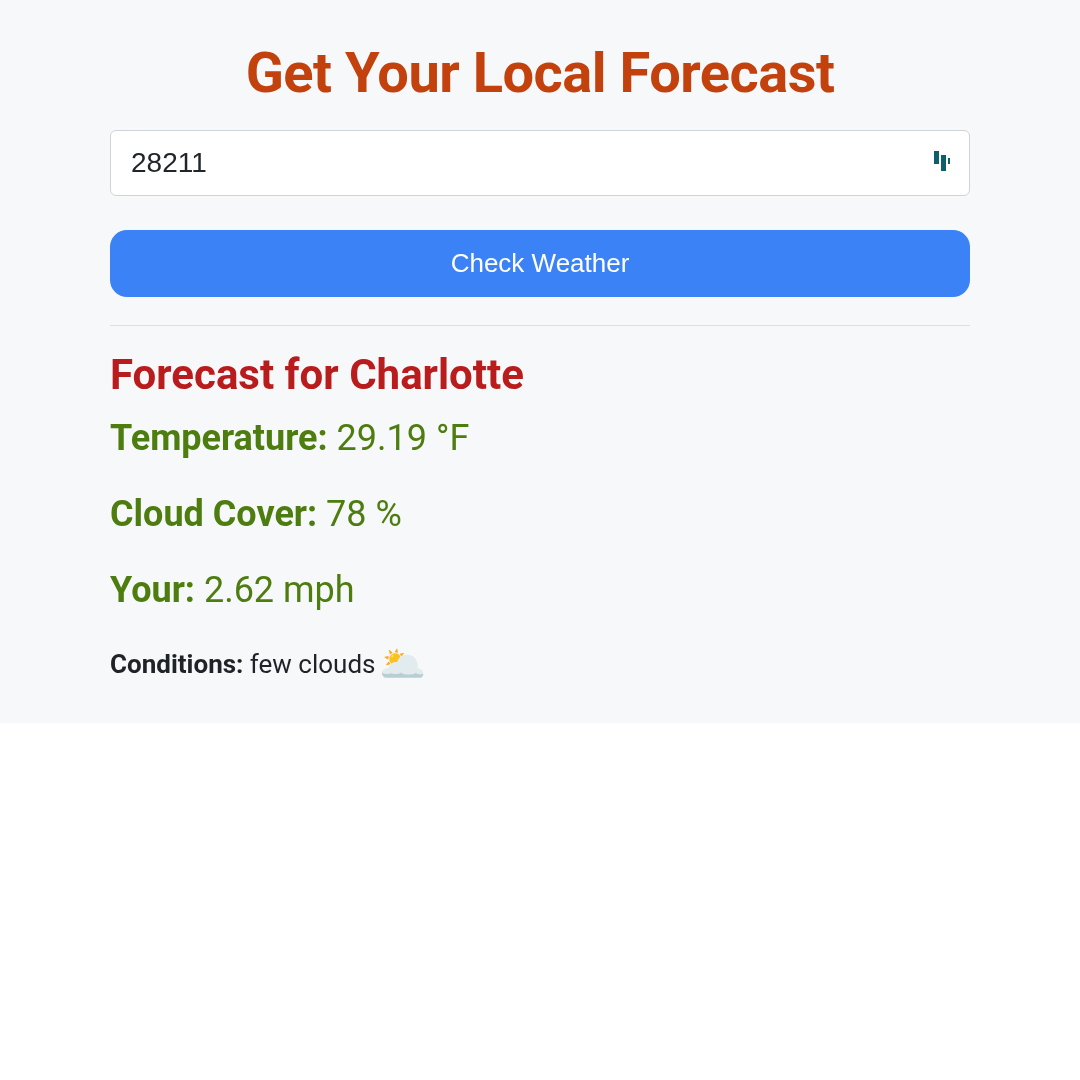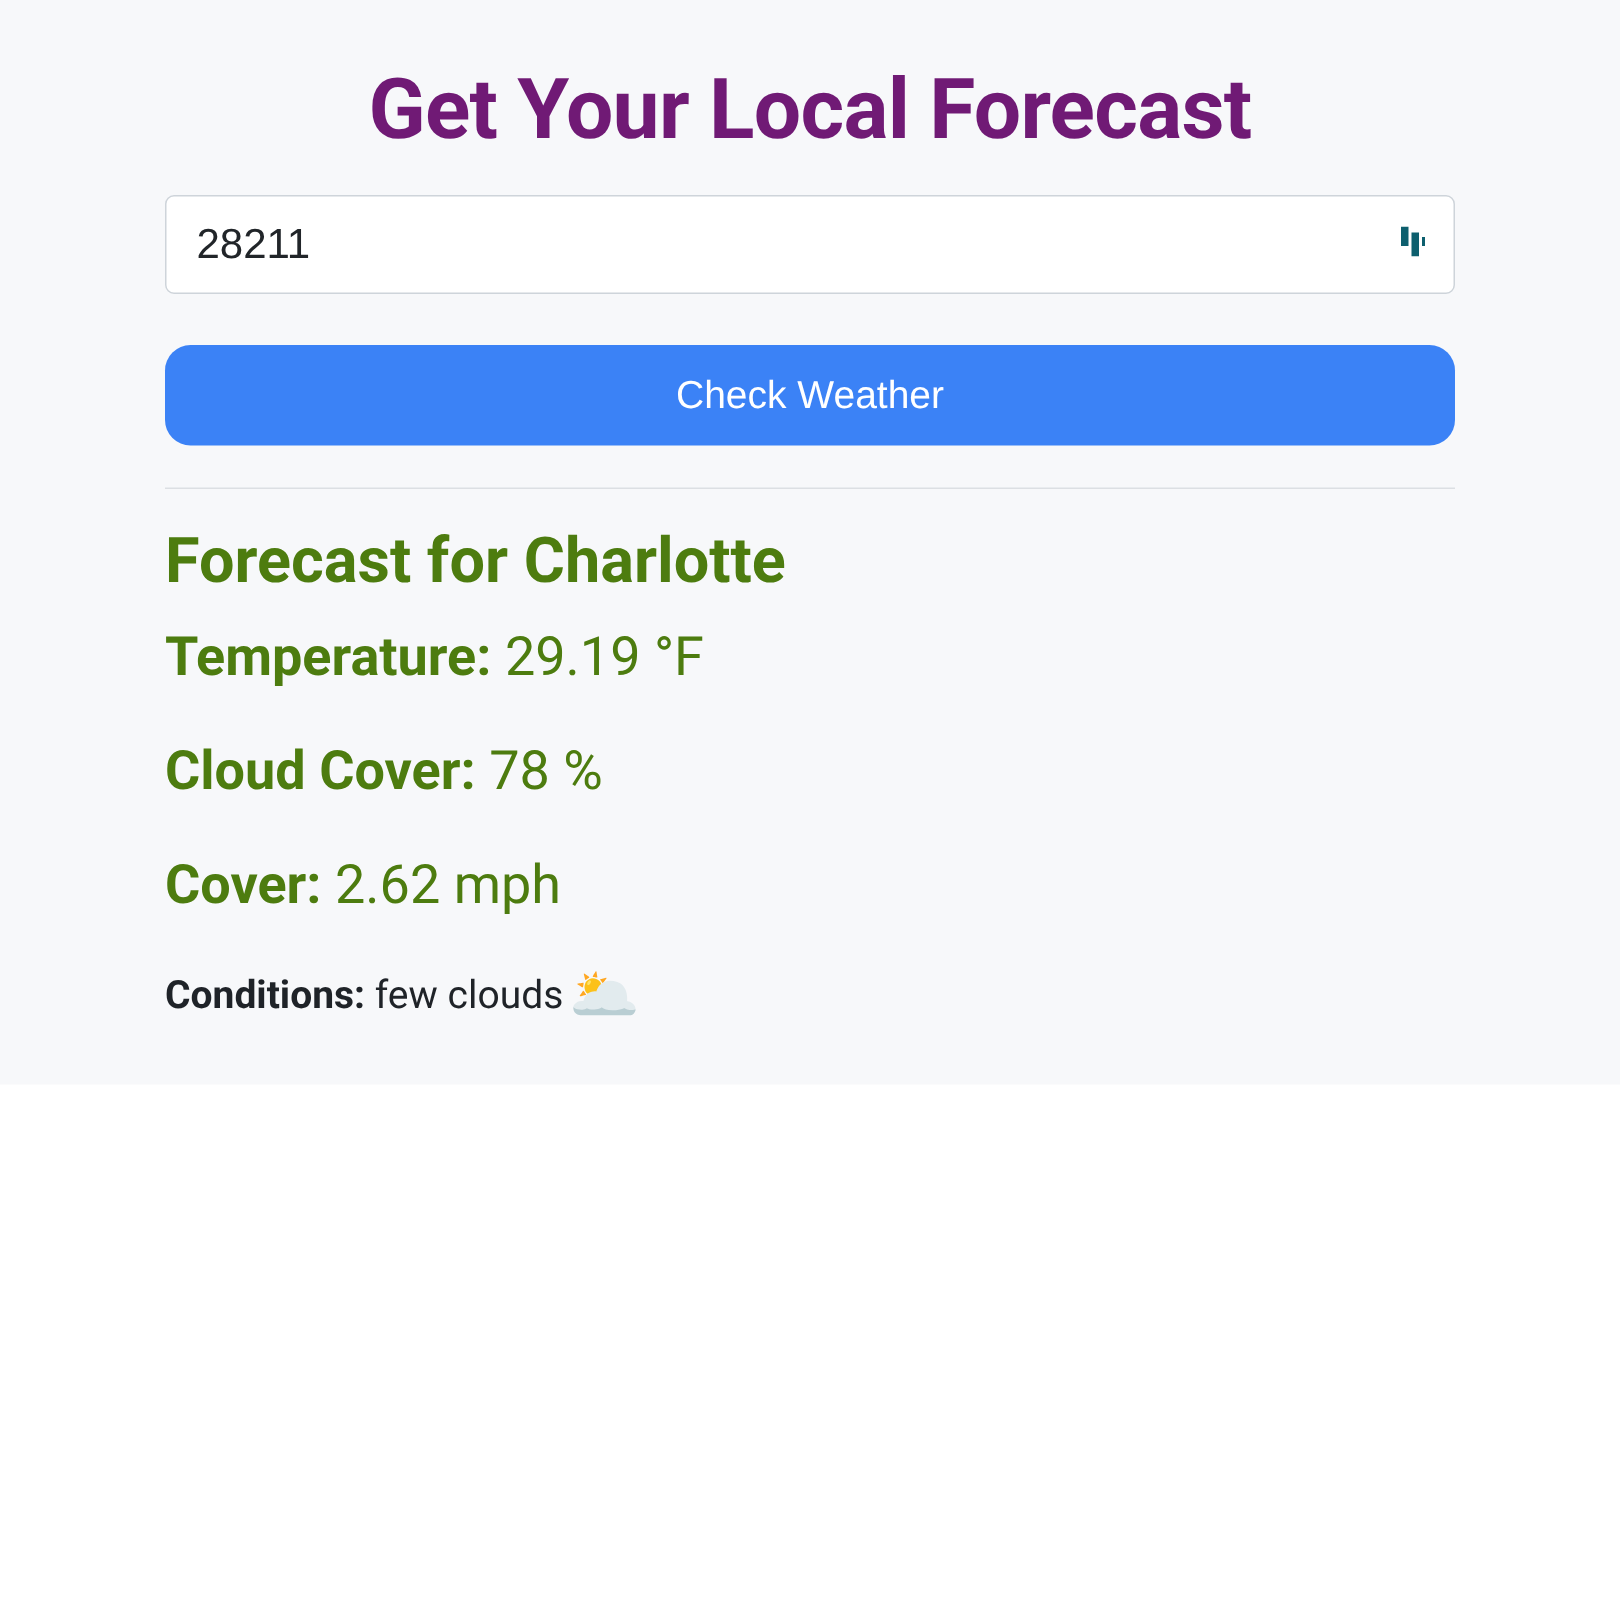--- a/index.html
+++ b/index.html
@@ -18,21 +18,21 @@
       padding: 40px 0 40px 0;
     }
     .container {
       max-width: 860px;
       margin: 0 auto;
     }
     h1 {
       text-align: center;
       font-size: 56px;
       font-weight: 700;
-      color: #701a75;
+      color: #c2410c;
       margin-bottom: 24px;
       letter-spacing: -0.5px;
     }
     .input-wrap {
       position: relative;
       margin-bottom: 34px;
     }
     .zip-input {
       width: 100%;
       font-size: 28px;
@@ -62,21 +62,21 @@
       font-weight: 400;
     }
     hr {
       border: none;
       border-top: 1px solid #dcdfe3;
       margin: 28px 0 24px 0;
     }
     h2 {
       font-size: 42px;
       font-weight: 700;
-      color: #4d7c0f;
+      color: #b91c1c;
       margin-bottom: 18px;
     }
     .stat {
       font-size: 36px;
       color: #4d7c0f;
       margin-bottom: 34px;
     }
     .stat strong {
       font-weight: 700;
     }
@@ -123,21 +123,21 @@
       <strong>Temperature:</strong>
       <span>29.19 °F</span>
     </p>
 
     <p class="stat">
       <strong>Cloud Cover:</strong>
       <span>78 %</span>
     </p>
 
     <p class="stat">
-      <strong>Cover:</strong>
+      <strong>Your:</strong>
       <span>2.62 mph</span>
     </p>
 
     <div class="conditions-row">
       <span>
         <strong>Conditions:</strong>
         <span>few clouds</span>
       </span>
       <span class="weather-icon">🌥️</span>
     </div>

